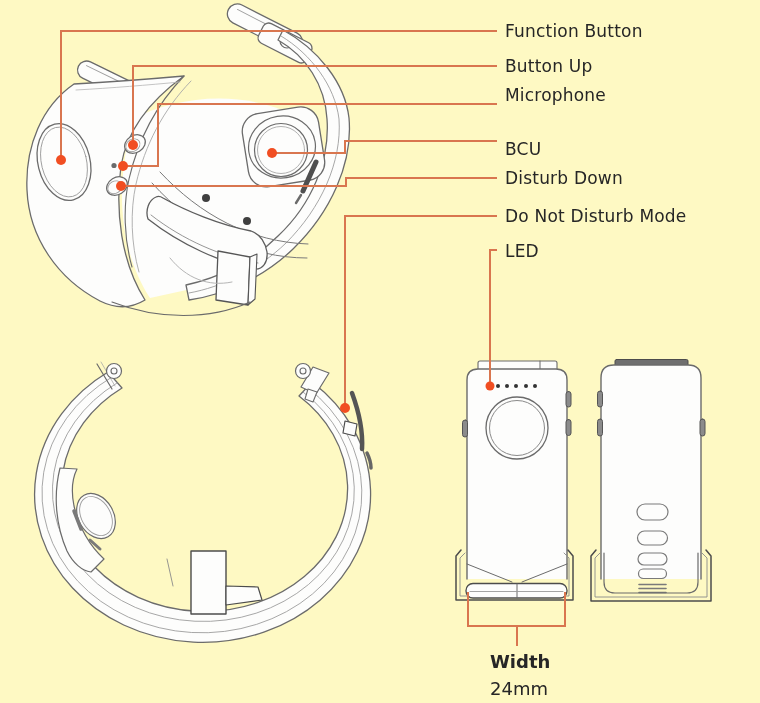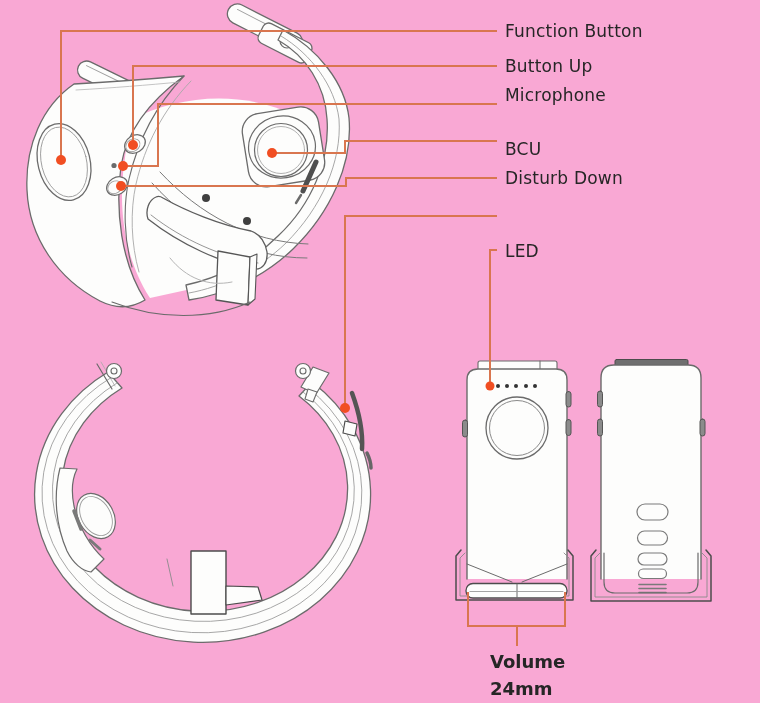--- a/index.html
+++ b/index.html
@@ -1,24 +1,24 @@
 <!DOCTYPE html>
 <html><head>
 <meta charset="utf-8">
 <style>
   html,body{margin:0;padding:0;}
   body{background:#efeeec;font-family:"DejaVu Sans","Liberation Sans",sans-serif;}
-  #stage{position:relative;width:760px;height:703px;background:#f9a8d4;overflow:hidden;}
+  #stage{position:relative;width:760px;height:703px;background:#fef9c3;overflow:hidden;}
   #art{position:absolute;left:0;top:0;}
   .callout-label{
     position:absolute;left:505px;line-height:1;white-space:nowrap;
     font-size:17px;color:#262626;letter-spacing:.2px;
     transform:translateY(-50%);
   }
-  .dim-label{position:absolute;left:490px;line-height:1;color:#262626;white-space:nowrap;font-weight:bold;}
+  .dim-label{position:absolute;left:490px;line-height:1;color:#262626;white-space:nowrap;}
   .dim-title{top:653px;font-size:18px;font-weight:bold;}
   .dim-value{top:680px;font-size:18px;}
 </style>
 </head>
 <body>
 
 <div id="stage">
 
 <svg id="art" width="760" height="703" viewBox="0 0 760 703">
 
@@ -218,18 +218,19 @@
     <circle cx="345" cy="408" r="5"></circle>
     <circle cx="490" cy="386" r="4.5"></circle>
   </g>
 </svg>
 
   <div class="callout-label" style="top:31px">Function Button</div>
   <div class="callout-label" style="top:66px">Button Up</div>
   <div class="callout-label" style="top:95px">Microphone</div>
   <div class="callout-label" style="top:149px">BCU</div>
   <div class="callout-label" style="top:178px">Disturb Down</div>
+  <div class="callout-label" style="top:216px">Do Not Disturb Mode</div>
   <div class="callout-label" style="top:251px">LED</div>
 
-  <div class="dim-label dim-title">Volume</div>
+  <div class="dim-label dim-title">Width</div>
   <div class="dim-label dim-value">24mm</div>
 
 </div>
 
 </body></html>

